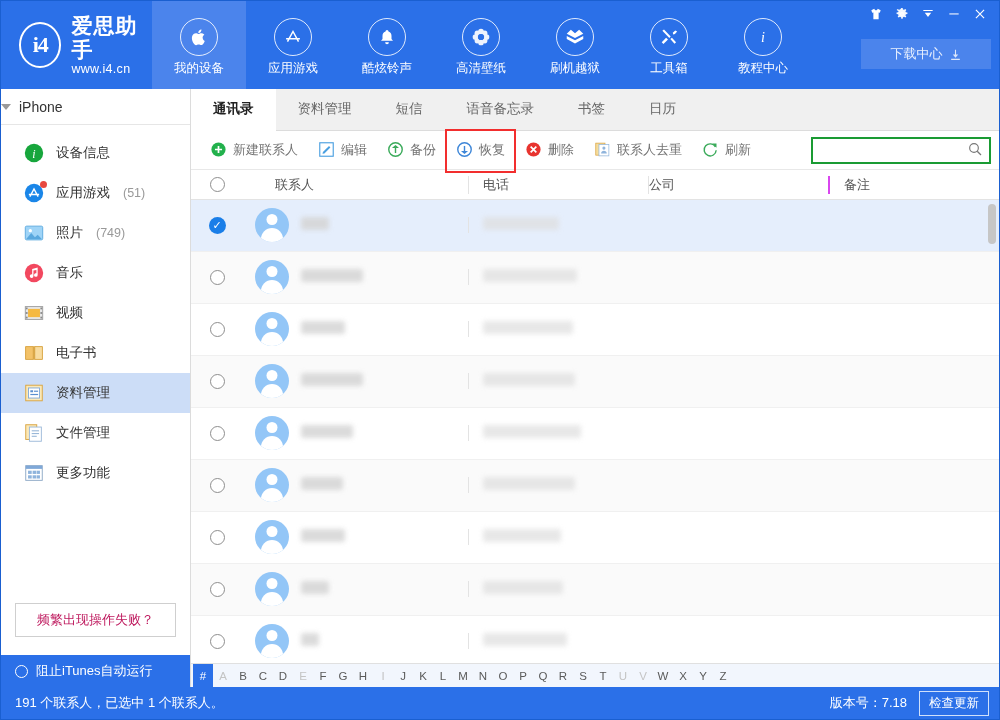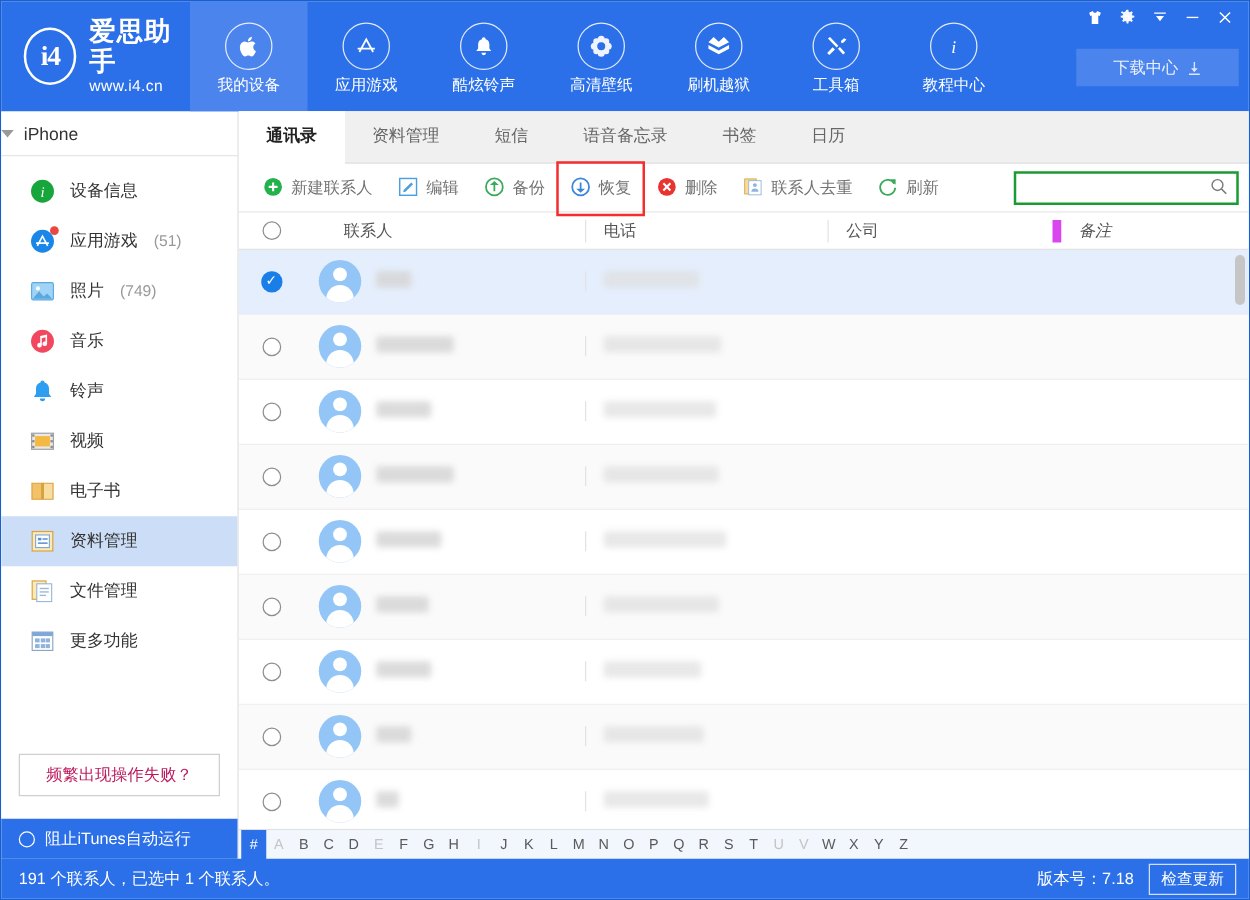--- a/index.html
+++ b/index.html
@@ -238,22 +238,22 @@
     height: 30px;
     display: flex; align-items: center;
     border-bottom: 1px solid #e3e3e3;
     font-size: 13px;
     color: #555;
     background: #fff;
   }
   .col-chk { width: 52px; flex: 0 0 52px; display: flex; justify-content: center; }
   .col-name { width: 225px; flex: 0 0 225px; padding-left: 32px; }
   .col-phone { width: 180px; flex: 0 0 180px; padding-left: 14px; border-left: 1px solid #e3e3e3; }
-  .col-comp { width: 180px; flex: 0 0 180px; padding-left: 14px; border-left: 1px solid #e3e3e3; margin-left: 14px; }
-  .col-note { flex: 1 1 auto; padding-left: 14px; border-left: 7px solid #d946ef; font-style: italic; }
+  .col-comp { width: 180px; flex: 0 0 180px; border-left: 1px solid #e3e3e3; }
+  .col-note { flex: 1 1 auto; padding-left: 14px; border-left: 2px solid #d946ef; }
 
   .rows { flex: 1 1 auto; overflow: hidden; position: relative; background: #fff; }
   .row {
     height: 52px;
     display: flex; align-items: center;
     border-bottom: 1px solid #f0f0f0;
   }
   .row.alt { background: #fafafa; }
   .row.sel { background: #e5eefc; }
   .chk-o {
@@ -524,28 +524,20 @@
         <div class="side-item">
           <span class="si-icon">
             <svg width="22" height="22" viewBox="0 0 24 24">
                 <circle cx="12" cy="12" r="10" fill="#f2485f"></circle>
                 <path fill="#fff" d="M10 7.5 16 6v8.2a2 2 0 1 1-1.4-1.9V8.6l-3.2.8v6a2 2 0 1 1-1.4-1.9z"></path>
               </svg>
           </span>
           <span>音乐</span>
         </div>
 
-        <div class="side-item">
-          <span class="si-icon">
-            <svg width="22" height="22" viewBox="0 0 24 24">
-                <path fill="#2e9ef0" d="M12 2.6a1.8 1.8 0 0 1 1.8 1.8c2.9.8 3.9 2.9 3.9 5.8v4L19.6 17H4.4l1.9-2.8v-4c0-2.9 1-5 3.9-5.8A1.8 1.8 0 0 1 12 2.6zM9.7 18.4h4.6a2.3 2.3 0 0 1-4.6 0z"></path>
-              </svg>
-          </span>
-          <span>铃声</span>
-        </div>
 
         <div class="side-item">
           <span class="si-icon">
             <svg width="22" height="22" viewBox="0 0 24 24">
                 <rect x="2.5" y="5" width="19" height="14" fill="#e8e8e8" stroke="#9e9e9e"></rect>
                 <rect x="5.5" y="7.5" width="13" height="9" fill="#f5b942"></rect>
                 <g fill="#8a8a8a">
                   <rect x="3" y="6" width="2" height="2"></rect>
                   <rect x="3" y="11" width="2" height="2"></rect>
                   <rect x="3" y="16" width="2" height="2"></rect>

